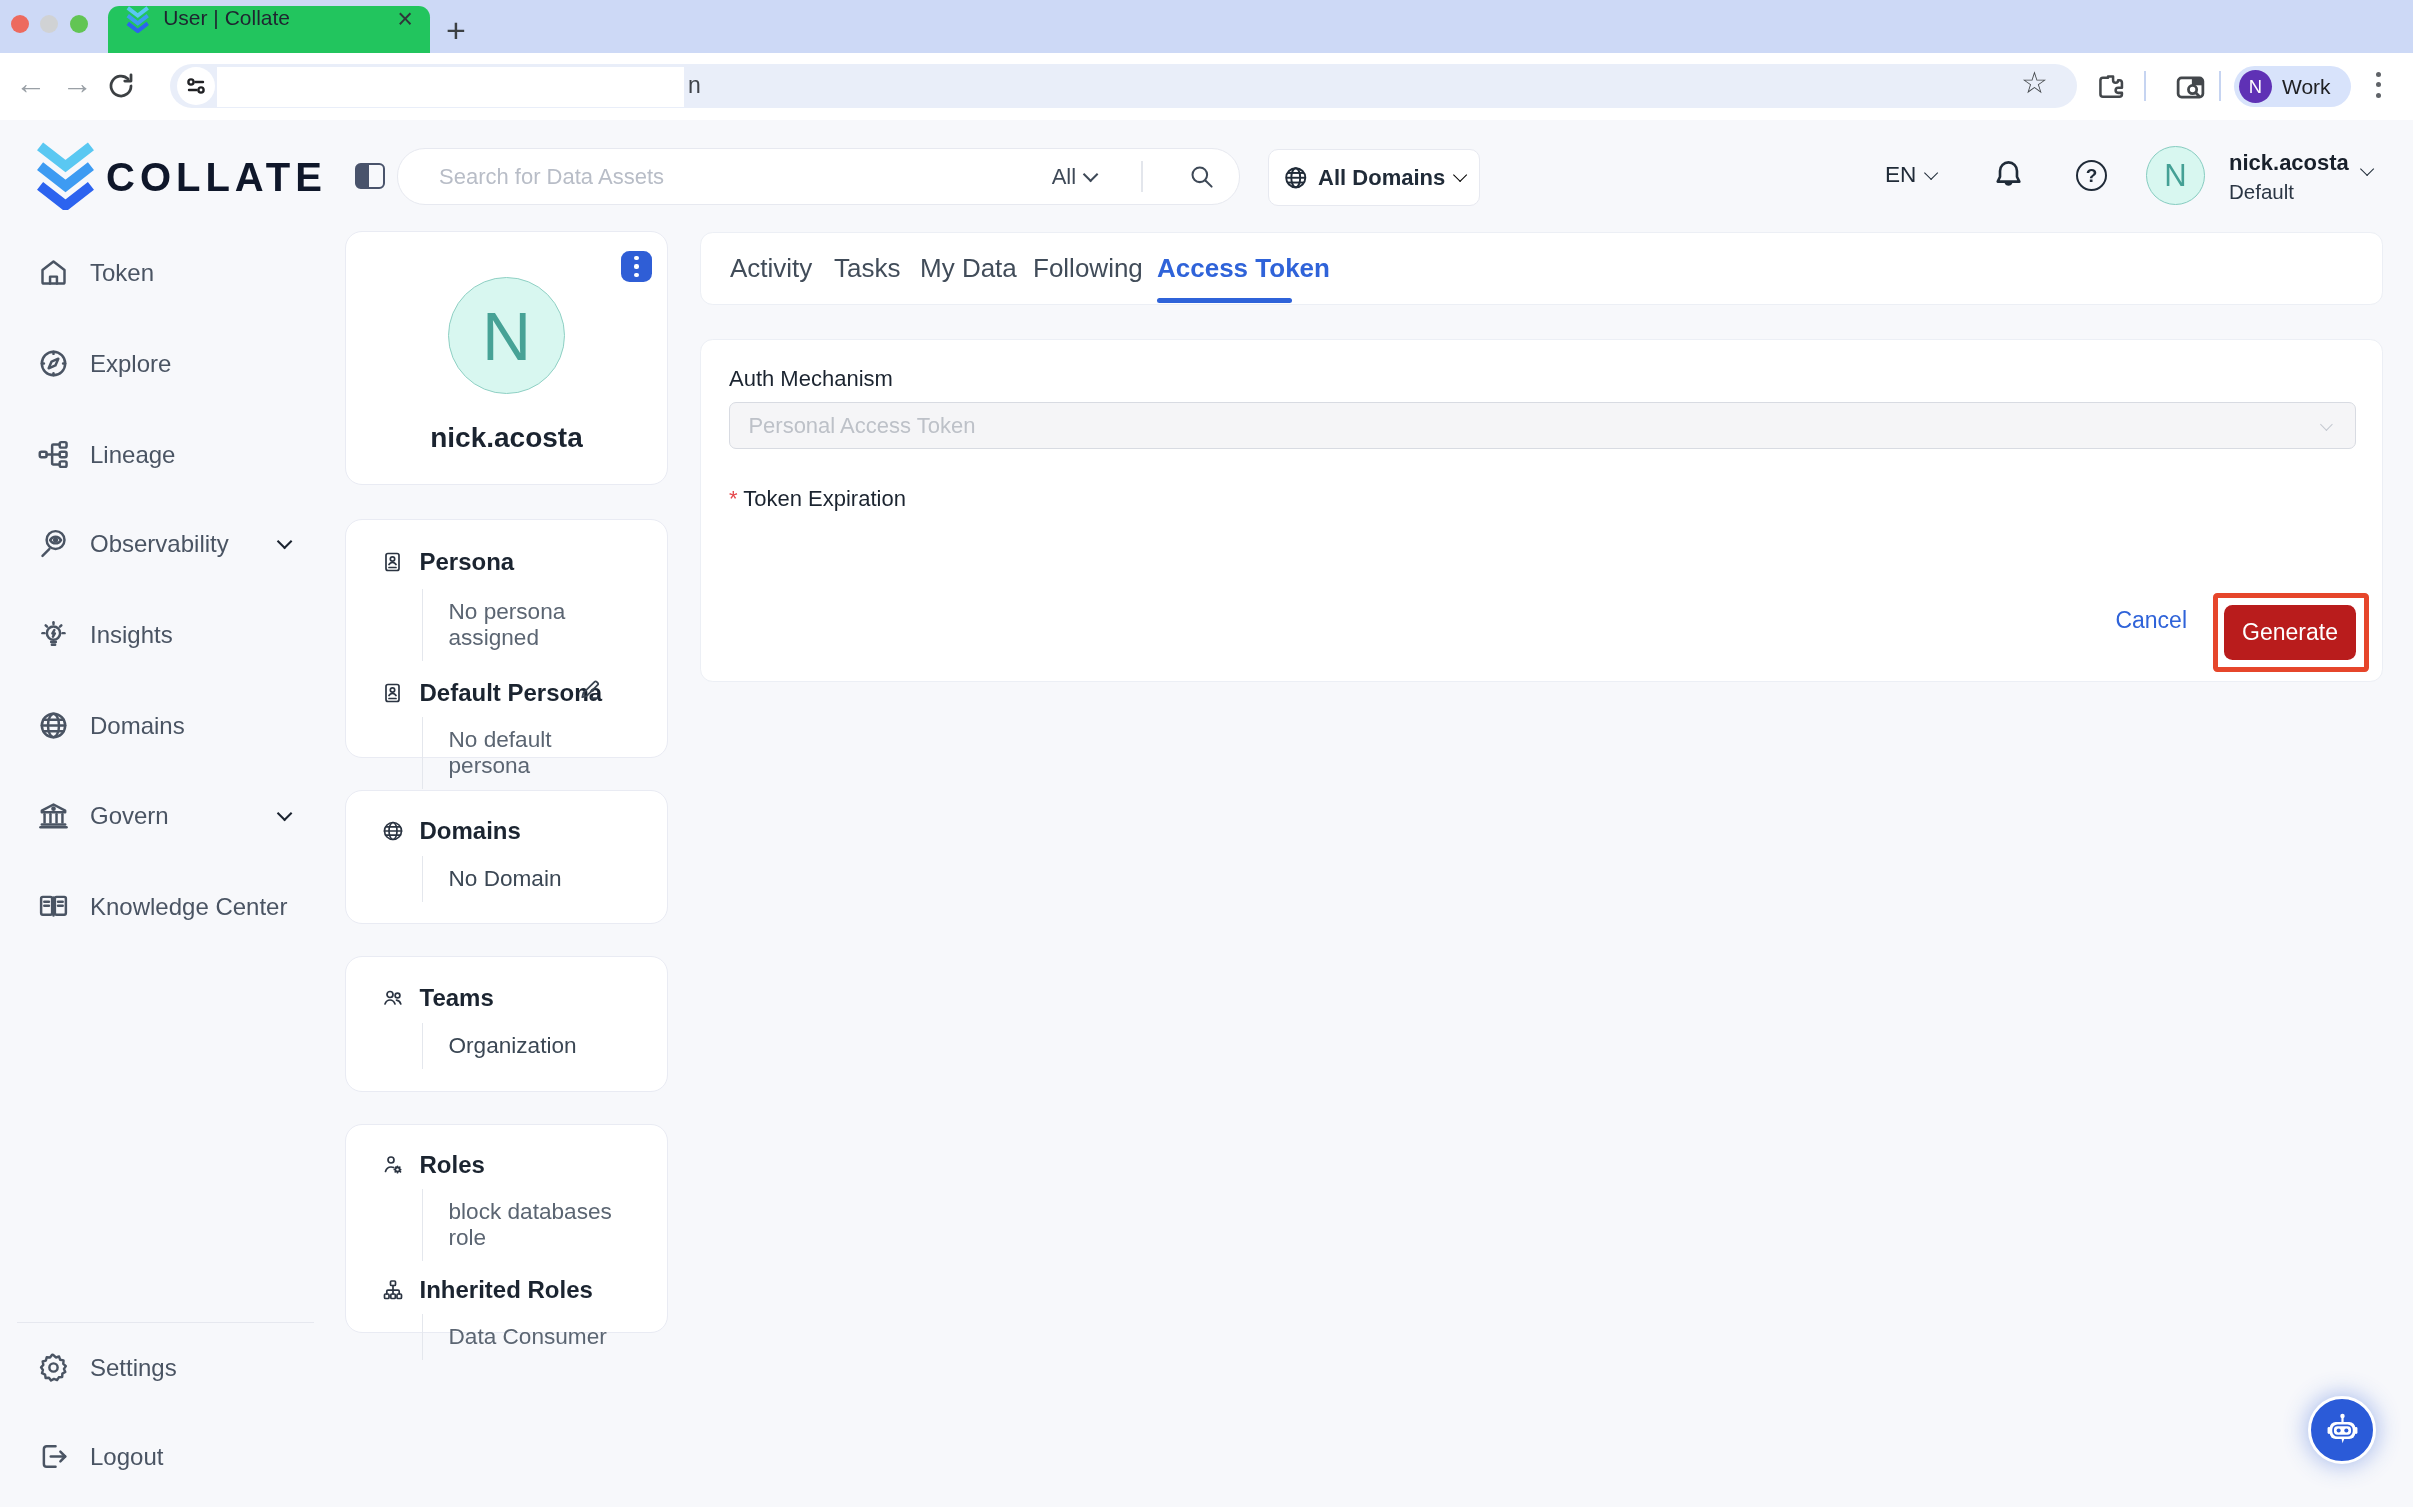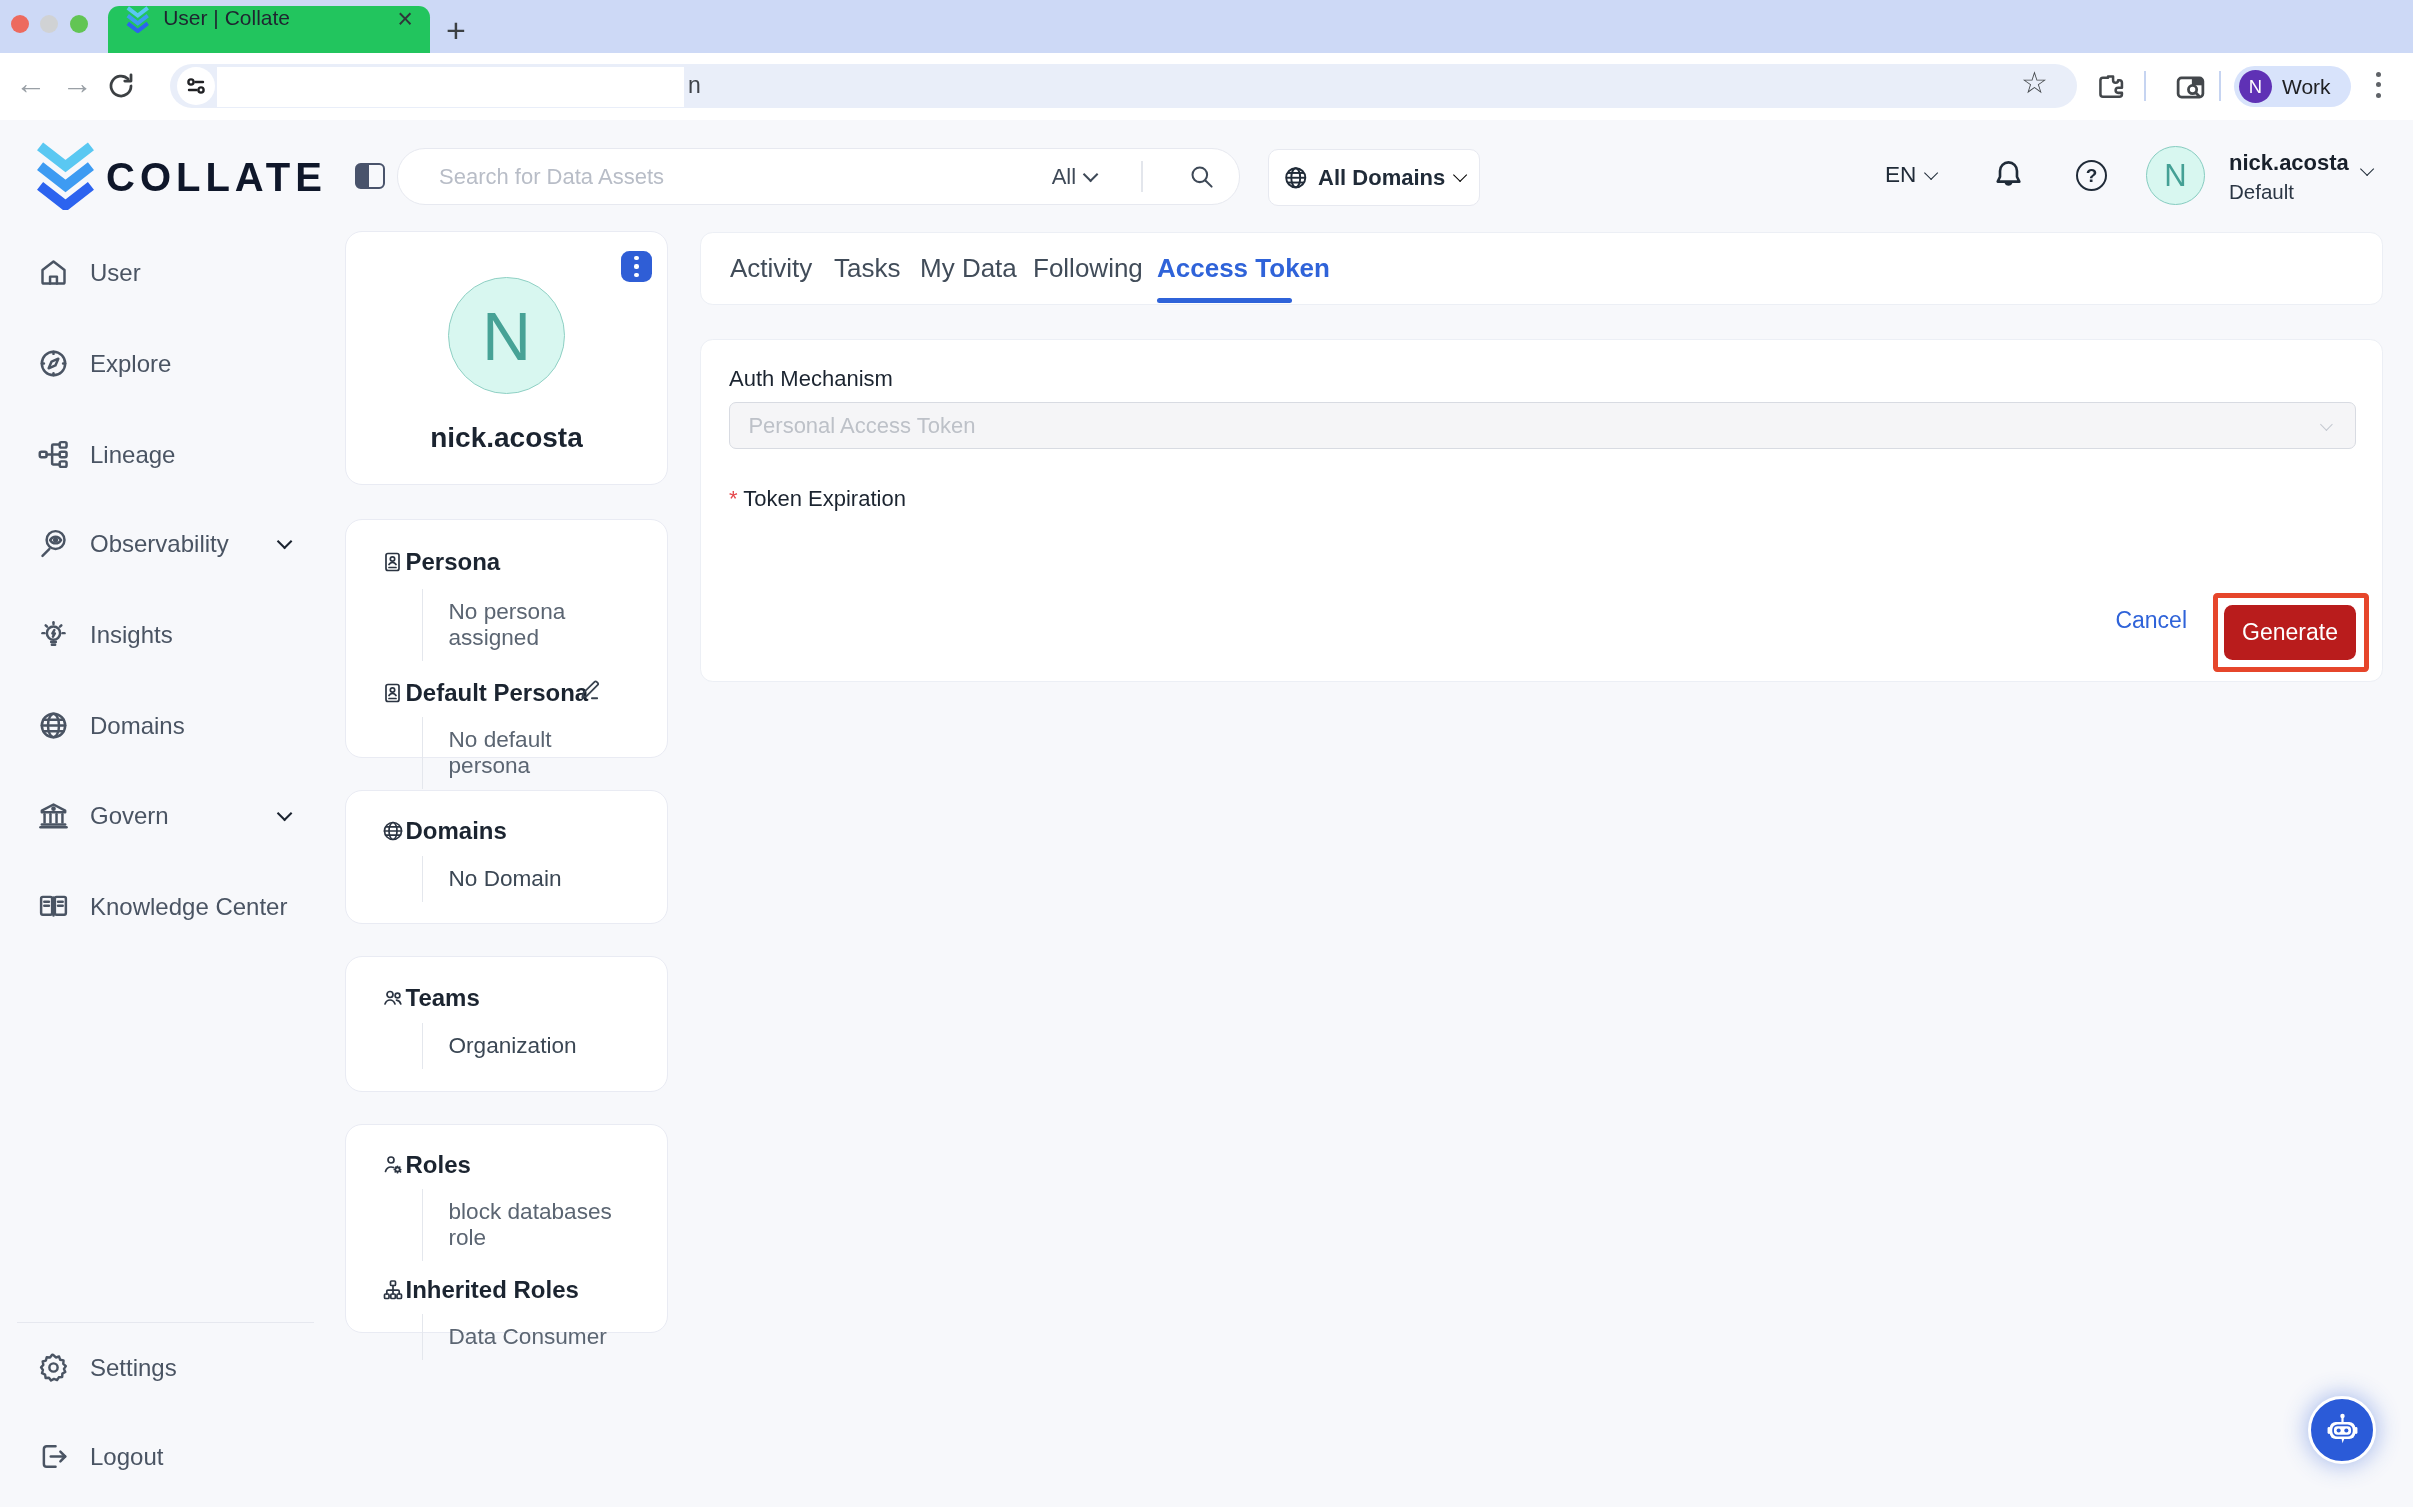--- a/index.html
+++ b/index.html
@@ -56,21 +56,21 @@
   .side-item .sub{position:absolute;left:279px;color:#1b2430;}
   .sidediv{left:17px;top:1322px;width:297px;height:1.4px;background:#e6e8ef;}
   svg.sic{stroke:#4a5463;fill:none;stroke-width:1.8;stroke-linecap:round;stroke-linejoin:round;}
 
   
   .card{background:#fff;border:1.4px solid #e9ebf3;border-radius:17px;box-sizing:border-box;}
   .menu-btn{left:621px;top:251px;width:31px;height:31px;background:#2f5ed6;border-radius:8.5px;display:flex;flex-direction:column;align-items:center;justify-content:center;}
   .menu-btn i{width:4.2px;height:4.2px;border-radius:50%;background:#fff;display:block;margin:2.1px 0;}
   .bigavatar{left:448px;top:277px;width:117px;height:117px;border-radius:50%;background:#d8f7f0;border:1.4px solid #8fd0c4;box-sizing:border-box;display:flex;align-items:center;justify-content:center;font-size:68px;color:#47a296;}
   .profname{left:345px;top:422px;width:323px;text-align:center;font-size:28px;font-weight:700;color:#1b2430;}
-  .chead{display:flex;align-items:center;font-size:24px;font-weight:600;color:#1b2430;}
+  .chead{display:flex;align-items:center;gap:14px;font-size:24px;font-weight:600;color:#1b2430;}
   .chead .cic{width:25.5px;height:25.5px;color:#2b3442;flex:none;display:flex;align-items:center;justify-content:center;}
   .csub{margin-left:42px;border-left:1.4px solid #e4e7ed;padding:10px 0 10px 25.5px;font-size:22.6px;color:#5b6572;}
   .csub.dark{color:#3b4754;}
   .cardpad{padding:28px 28px 0 34px;}
   .editpen{position:absolute;right:37px;color:#39434f;}
   svg.cic2{stroke:currentColor;fill:none;stroke-width:1.7;stroke-linecap:round;stroke-linejoin:round;}
 
   
   .tabbar{left:700px;top:232px;width:1683px;height:73px;background:#fff;border:1.4px solid #eceff5;border-radius:12.7px;box-sizing:border-box;}
   .mtab{position:absolute;top:0;height:100%;display:flex;align-items:center;font-size:26px;color:#414c59;}
@@ -207,21 +207,21 @@
   </div>
   <span class="abs chev hdrchev" style="border-width:1.8px"></span>
 
   <div class="abs side-item" style="top:237px">
     <span class="ic">
         <svg class="sic" width="33" height="33" viewBox="0 0 24 24">
           <path d="M4 10.2 12 4l8 6.2V19a1 1 0 0 1-1 1H5a1 1 0 0 1-1-1z"></path>
           <path d="M9.5 20v-5h5v5"></path>
         </svg>
       </span>
-    <span class="lb">User</span>
+    <span class="lb">Token</span>
   </div>
   <div class="abs side-item" style="top:328px">
     <span class="ic">
         <svg class="sic" width="33" height="33" viewBox="0 0 24 24">
           <circle cx="12" cy="12" r="8.5"></circle>
           <path d="M15.5 8.5 13.4 13.4 8.5 15.5l2.1-4.9z"></path>
           <line x1="12" y1="3.5" x2="12" y2="5"></line>
           <line x1="12" y1="19" x2="12" y2="20.5"></line>
           <line x1="3.5" y1="12" x2="5" y2="12"></line>
           <line x1="19" y1="12" x2="20.5" y2="12"></line>

